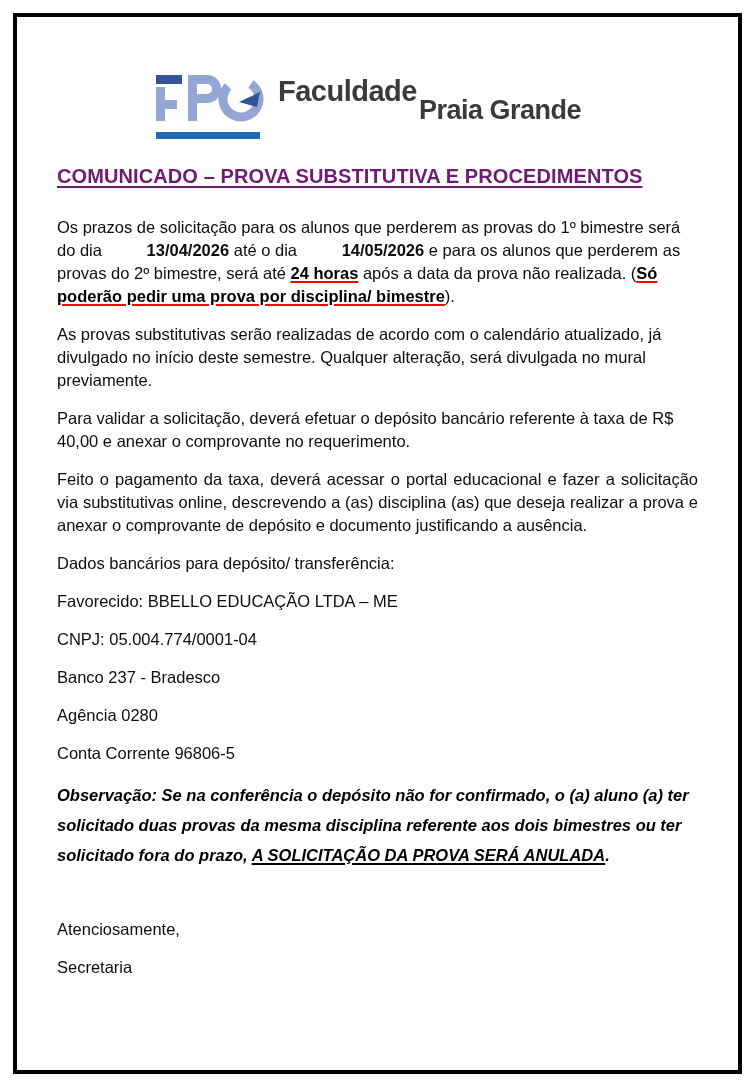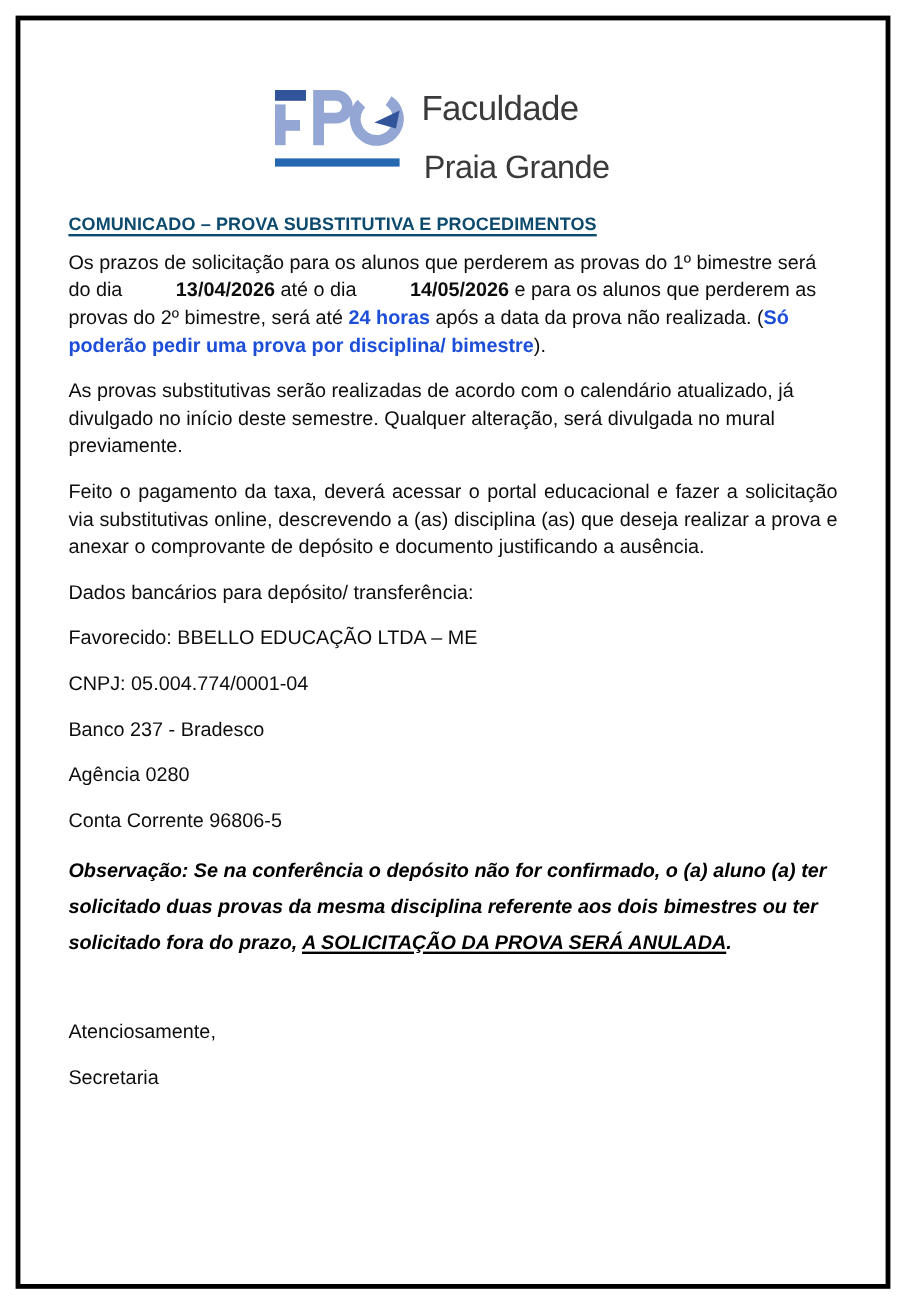--- a/index.html
+++ b/index.html
@@ -26,53 +26,54 @@
     display: flex;
     justify-content: center;
     align-items: flex-start;
     gap: 14px;
     margin-bottom: 26px;
     margin-left: -18px;
   }
   .logo-mark { width: 108px; height: 64px; flex: 0 0 auto; }
   .logo-text {
     display: flex;
-    flex-direction: column;
+    flex-direction: row;
     color: #3a3a3c;
-    font-weight: normal;
+    font-weight: bold;
     letter-spacing: -0.5px;
     line-height: 1.0;
     padding-top: 2px;
   }
   .logo-line1 { font-size: 29px; }
   .logo-line2 { font-size: 27px; margin-top: 20px; padding-left: 2px; }
   
   .doc-title {
-    font-size: 15px;
+    font-size: 20px;
     font-weight: bold;
-    color: #0c4a6e;
+    color: #701a75;
     text-decoration: underline;
     text-decoration-thickness: 2px;
     text-underline-offset: 3px;
     letter-spacing: 0.1px;
-    margin-bottom: 12px;
+    margin-bottom: 28px;
     white-space: nowrap;
   }
   
   .para {
     font-size: 16.5px;
     line-height: 23px;
     margin-bottom: 15px;
     color: #0d0d0d;
   }
   .para.justify { text-align: justify; }
   .b { font-weight: bold; margin-left: 40px; }
   .ru {
     font-weight: bold;
-    color: #1d4ed8;
+    color: #000000;
+    text-decoration: underline;
     text-decoration-color: #fe0000;
     text-decoration-thickness: 2px;
     text-underline-offset: 2px;
   }
   .note {
     font-size: 16.5px;
     line-height: 30px;
     font-weight: bold;
     font-style: italic;
     color: #000000;
@@ -114,20 +115,21 @@
         <span class="logo-line2">Praia Grande</span>
       </div>
     </div>
 
     <h1 class="doc-title">COMUNICADO – PROVA SUBSTITUTIVA E PROCEDIMENTOS</h1>
 
     <p class="para"><span>Os prazos de solicitação para os alunos que perderem as provas do 1º bimestre será do dia </span><span class="b">13/04/2026</span><span> até o dia </span><span class="b">14/05/2026</span><span> e para os alunos que perderem as provas do 2º bimestre, será até </span><span class="ru">24 horas</span><span> após a data da prova não realizada. (</span><span class="ru">Só poderão pedir uma prova por disciplina/ bimestre</span><span>).</span></p>
 
     <p class="para">As provas substitutivas serão realizadas de acordo com o calendário atualizado, já divulgado no início deste semestre. Qualquer alteração, será divulgada no mural previamente.</p>
 
+    <p class="para">Para validar a solicitação, deverá efetuar o depósito bancário referente à taxa de R$ 40,00 e anexar o comprovante no requerimento.</p>
 
     <p class="para justify">Feito o pagamento da taxa, deverá acessar o portal educacional e fazer a solicitação via substitutivas online, descrevendo a (as) disciplina (as) que deseja realizar a prova e anexar o comprovante de depósito e documento justificando a ausência.</p>
 
     <p class="para">Dados bancários para depósito/ transferência:</p>
     <p class="para">Favorecido: BBELLO EDUCAÇÃO LTDA – ME</p>
     <p class="para">CNPJ: 05.004.774/0001-04</p>
     <p class="para">Banco 237 - Bradesco</p>
     <p class="para">Agência 0280</p>
     <p class="para">Conta Corrente 96806-5</p>
 

